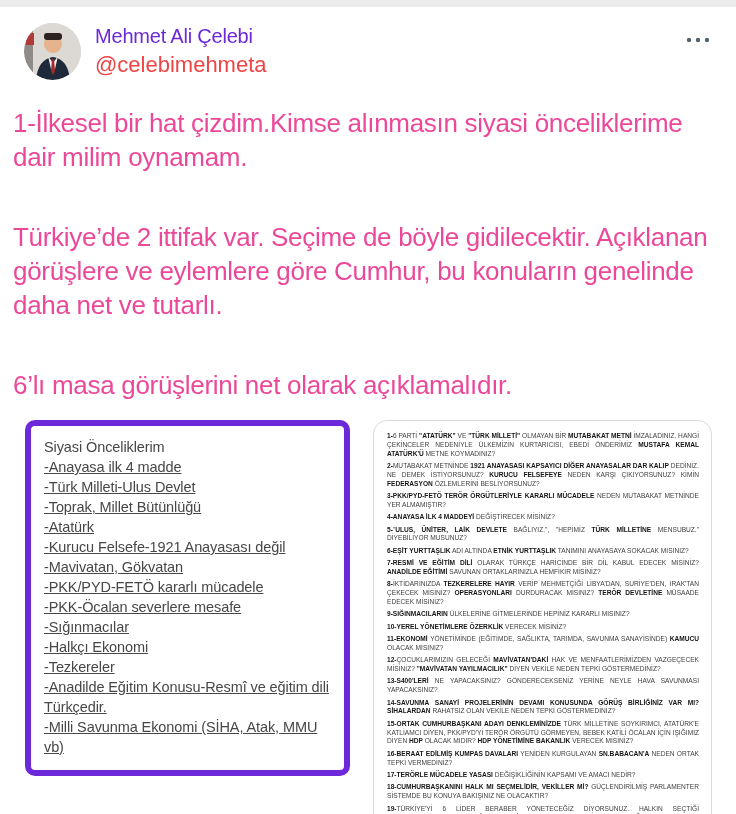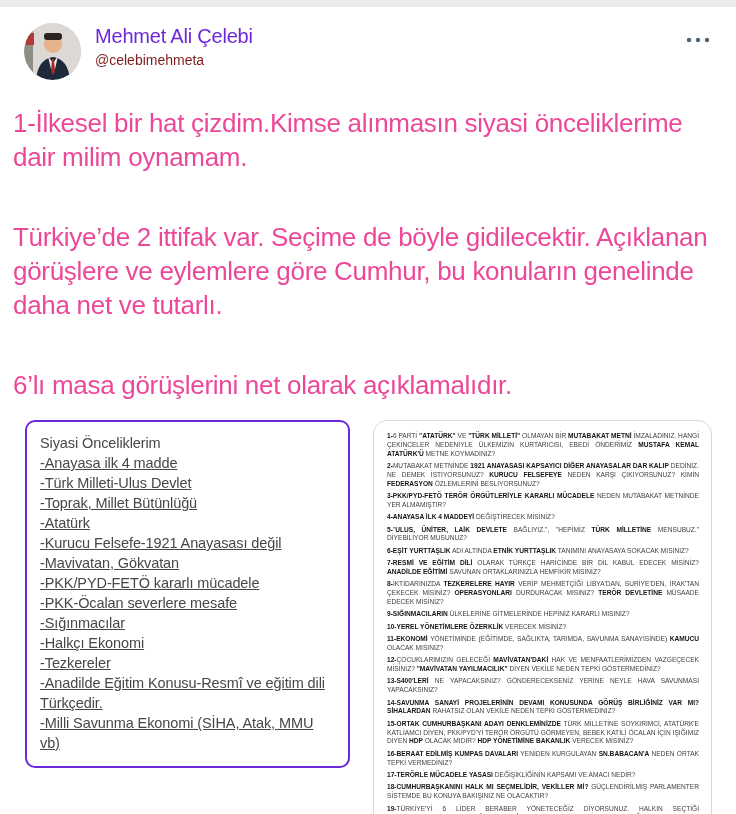--- a/index.html
+++ b/index.html
@@ -5,30 +5,30 @@
   html,body{margin:0;padding:0;background:#ffffff;}
   body{width:736px;height:814px;overflow:hidden;font-family:"Liberation Sans","DejaVu Sans",sans-serif;position:relative;}
   .top-strip{height:7px;background:#ececec;width:100%;}
   .tweet-page{padding:0;}
   
   .tweet-header{display:flex;align-items:flex-start;padding:16px 26px 0 24px;}
   .avatar{width:57px;height:57px;border-radius:50%;overflow:hidden;flex:0 0 auto;background:#d8d5d0;}
   .avatar svg{display:block;}
   .id-block{margin-left:14px;padding-top:2px;}
   .display-name{font-size:20px;font-weight:400;color:#6d28d9;letter-spacing:-0.2px;}
-  .handle{font-size:14px;color:#7f1d1d;margin-top:4px;}
+  .handle{font-size:22px;color:#ef4444;margin-top:4px;}
   .more-btn{margin-left:auto;padding-top:6px;cursor:pointer;}
   
   .tweet-text{padding:26px 28px 0 13px;font-size:26px;line-height:34px;color:#ec4899;letter-spacing:-0.3px;}
   .tweet-text p{margin:0;}
   .tweet-text p + p{margin-top:46px;}
   
   .attached{margin:18px 24px 0 25px;display:flex;gap:23px;align-items:flex-start;}
   .card{background:#ffffff;box-sizing:border-box;}
-  .card-left{width:325px;border:2px solid #6d28d9;border-radius:10px;padding:11px 12px 13px 13px;
+  .card-left{width:325px;border:6px solid #6d28d9;border-radius:10px;padding:11px 12px 13px 13px;
              font-size:14.5px;line-height:20px;color:#474747;letter-spacing:-0.1px;}
   .card-left .card-title{margin-bottom:0;}
   .card-left ul{list-style:none;margin:0;padding:0;text-decoration:underline;}
   .card-left li{margin:0;}
   .card-right{flex:1;border:1px solid #dadada;border-radius:14px;padding:11px 12px 10px 13px;
               font-size:6.6px;line-height:8.8px;color:#3d3d3d;text-align:justify;}
   .card-right p{margin:0 0 3.6px 0;}
   .card-right b{color:#151515;}
 </style>
 </head>

